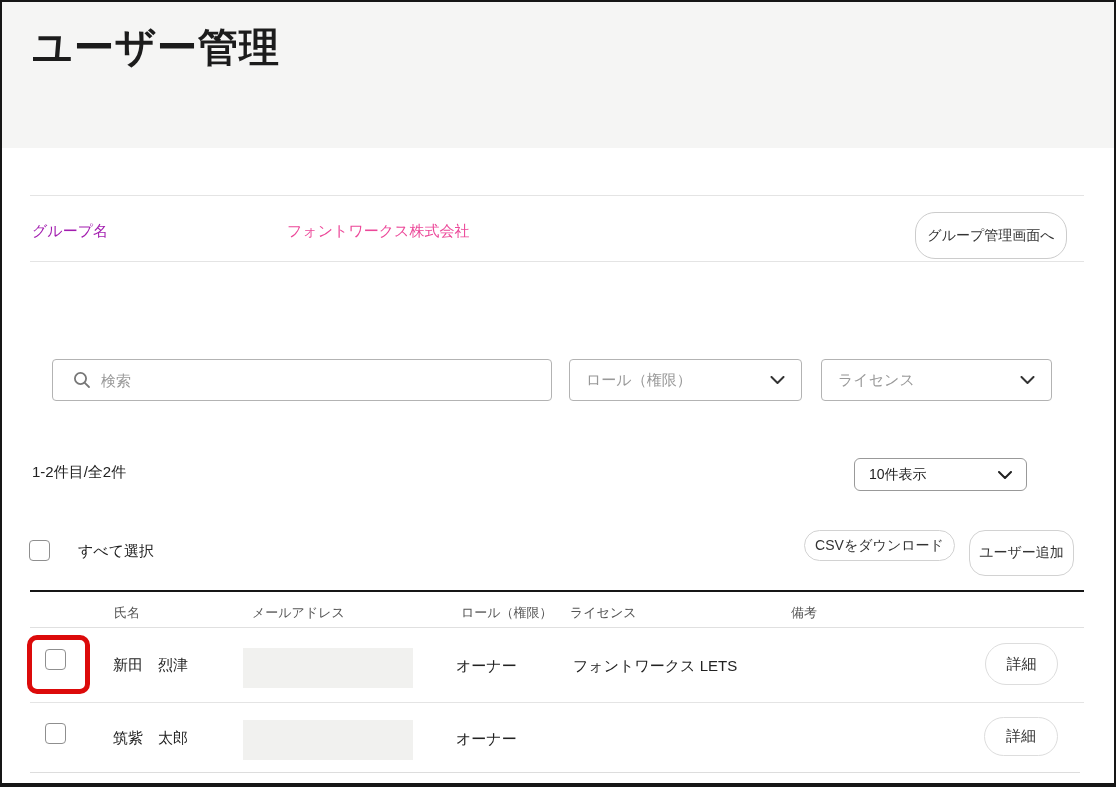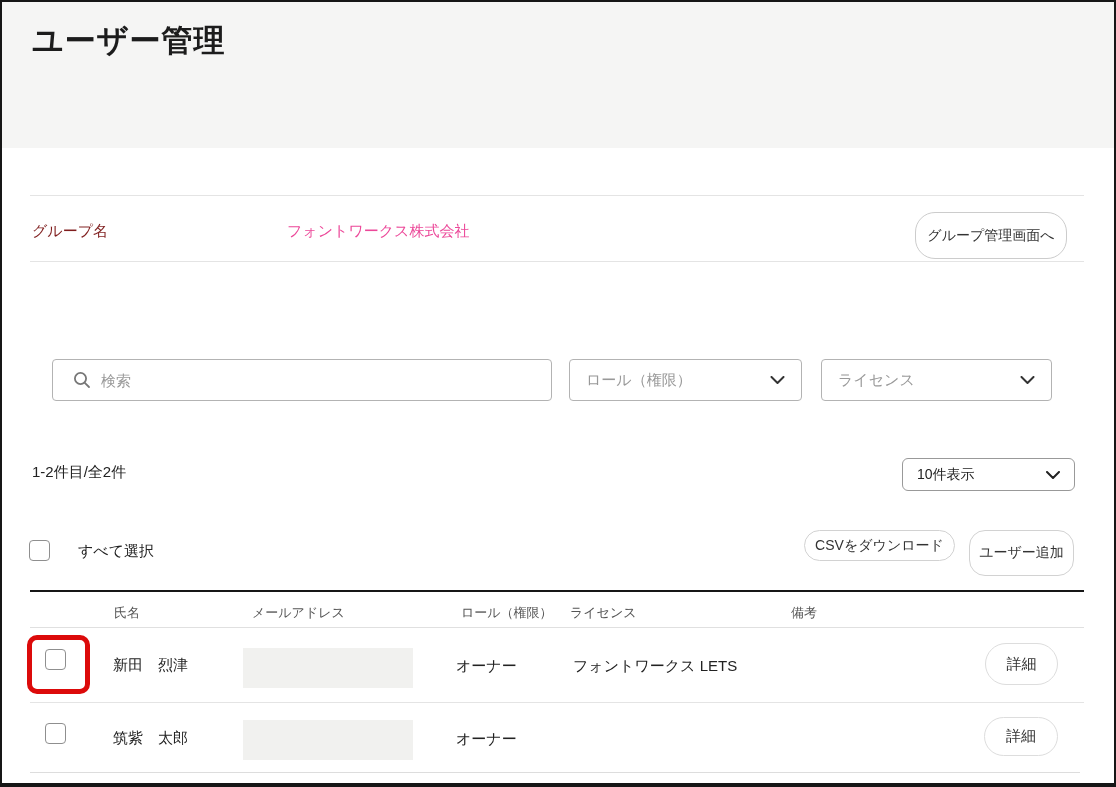--- a/index.html
+++ b/index.html
@@ -6,28 +6,28 @@
   html,body { width:1116px; height:787px; background:#fff; }
   body { font-family:"Liberation Sans","DejaVu Sans",sans-serif; color:#222; }
   .frame {
     position:relative; width:1116px; height:787px; overflow:hidden;
     border:2px solid #161616; border-bottom-width:4px; background:#fff;
   }
   .abs { position:absolute; }
 
   
   .header-band { left:0; top:0; width:100%; height:146px; background:#f5f5f4; }
-  .page-title { left:30px; top:18px; font-size:31px; font-weight:700; color:#1c1c1c; letter-spacing:1px; }
+  .page-title { left:30px; top:18px; font-size:40px; font-weight:700; color:#1c1c1c; letter-spacing:1px; }
   .page-subtitle { left:30px; top:90px; font-size:14px; color:#333; letter-spacing:0.5px; }
 
   .hline { height:1px; background:#e4e4e4; left:28px; width:1054px; }
   .hline-dark { height:2px; background:#161616; left:28px; width:1054px; }
 
   
-  .group-label { left:30px; top:220px; font-size:15px; color:#7f1d1d; }
+  .group-label { left:30px; top:220px; font-size:15px; color:#a21caf; }
   .group-name  { left:285px; top:220px; font-size:15px; color:#ec4899; }
   .pill-btn {
     display:flex; align-items:center; justify-content:center;
     background:#fff; border:1px solid #ccc; border-radius:20px;
     font-size:14px; color:#333; cursor:pointer; white-space:nowrap;
   }
   .btn-group-manage { left:913px; top:210px; width:152px; height:47px; }
 
   
   .search-box {
@@ -44,21 +44,21 @@
     top:357px; height:42px; border:1px solid #b3b3b3; border-radius:4px; background:#fff;
     display:flex; align-items:center; justify-content:space-between;
     padding:0 16px; font-size:15px; color:#999; cursor:pointer;
   }
   .dd-role { left:567px; width:233px; }
   .dd-license { left:819px; width:231px; }
 
   
   .count-text { left:30px; top:461px; font-size:15px; color:#222; }
   .dd-pagesize {
-    left:900px; top:456px; width:173px; height:33px;
+    left:852px; top:456px; width:173px; height:33px;
     border:1px solid #999; border-radius:6px; background:#fff;
     display:flex; align-items:center; justify-content:space-between;
     padding:0 14px; font-size:14px; color:#222; cursor:pointer;
   }
 
   
   .checkbox {
     width:21px; height:21px; background:#fff;
     border:1px solid #8f8f8f; border-radius:4px; cursor:pointer;
   }

